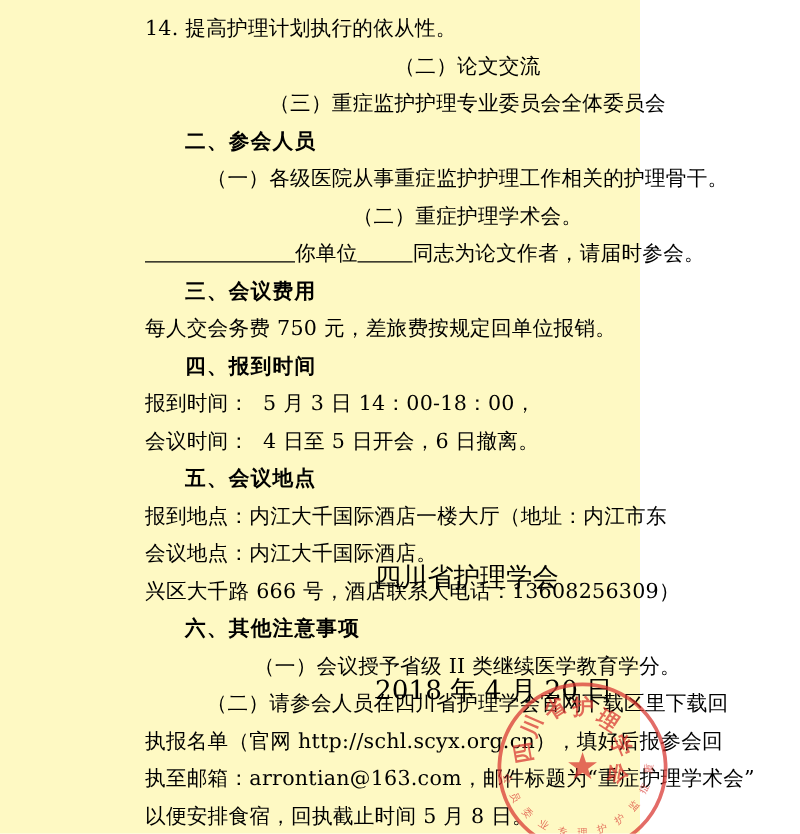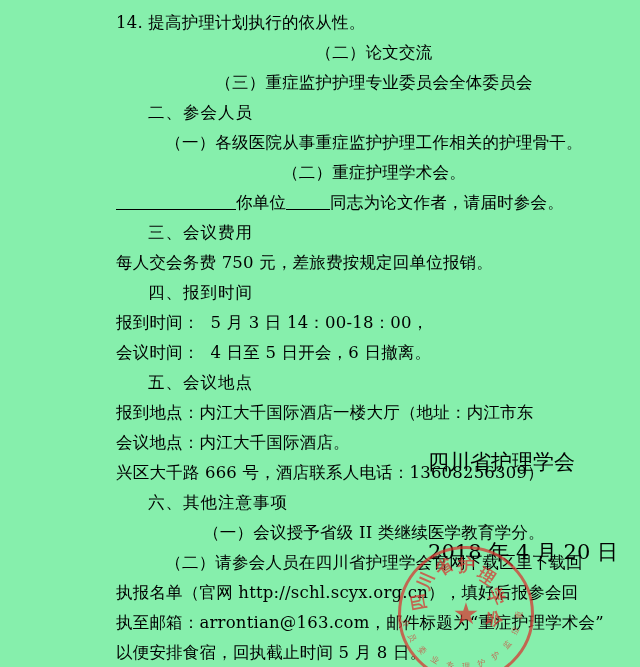--- a/index.html
+++ b/index.html
@@ -11,38 +11,38 @@
     width: 640px;
     height: 667px;
     position: relative;
     overflow: hidden;
     font-family: "DejaVu Serif", serif;
     color: #000000;
   }
   .page {
     position: absolute;
     left: 0; top: 0;
-    width: 640px;
+    width: 512px;
     height: 667px;
-    background: #86efac;
+    background: #fef9c3;
   }
   .doc {
     position: absolute;
     left: 116px;
     top: 8px;
     width: 500px;
   }
   .line {
     font-size: 16.5px;
     line-height: 30px;
     white-space: pre;
     letter-spacing: 0.2px;
   }
   .heading {
-    font-weight: normal;
+    font-weight: bold;
     padding-left: 32px;
     letter-spacing: 1px;
   }
   .body-line { padding-left: 0px; }
   .sub-line { padding-left: 16px; text-align: center; }
   .blank-underline {
     display: inline-block;
     border-bottom: 1px solid #000;
     height: 14px;
     vertical-align: -2px;

